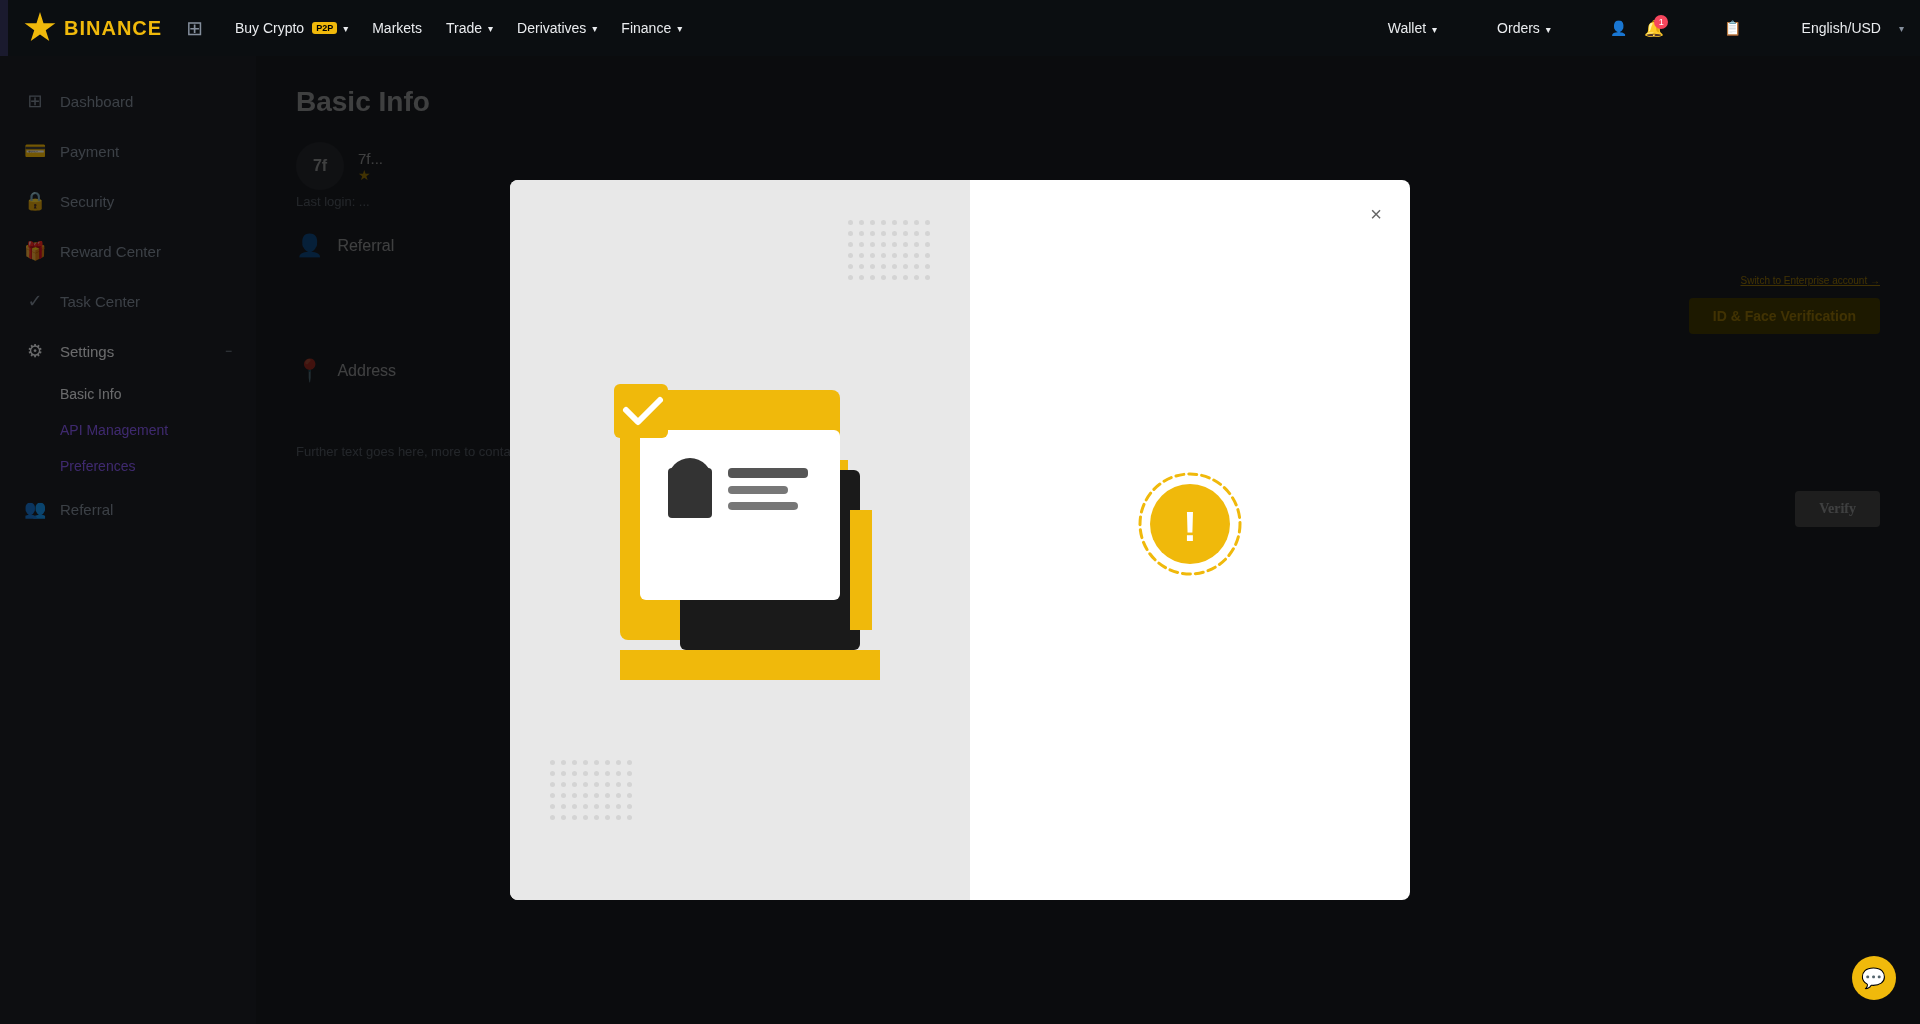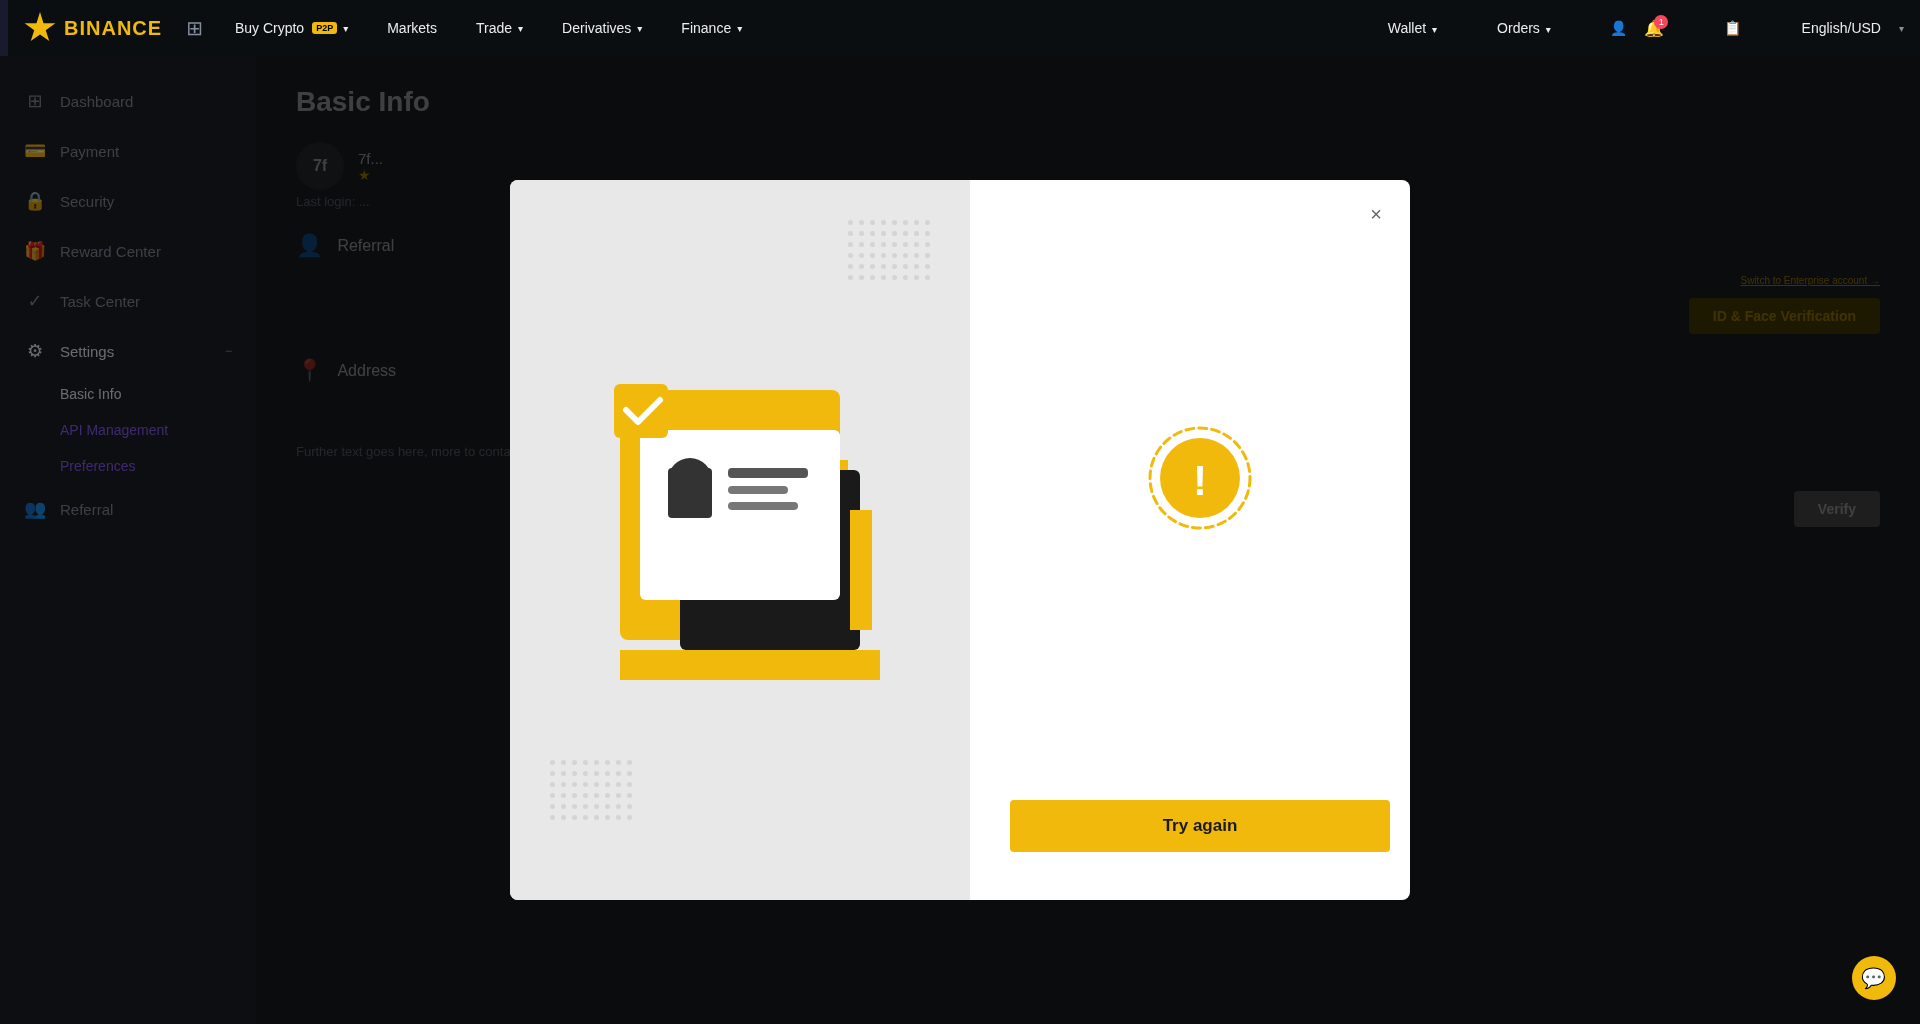--- a/index.html
+++ b/index.html
@@ -14,21 +14,21 @@
     .topnav-logo {
       display: flex; align-items: center; gap: 8px; margin-right: 24px;
     }
     .logo-icon {
       width: 32px; height: 32px;
       background: #f0b90b;
       clip-path: polygon(50% 0%, 61% 35%, 98% 35%, 68% 57%, 79% 91%, 50% 70%, 21% 91%, 32% 57%, 2% 35%, 39% 35%);
     }
     .logo-text { color: #f0b90b; font-weight: 700; font-size: 20px; letter-spacing: 1px; }
     .topnav-grid { color: #848e9c; font-size: 20px; margin-right: 20px; cursor: pointer; }
-    .topnav-links { display: flex; align-items: center; gap: 15px; flex: 1; }
+    .topnav-links { display: flex; align-items: center; gap: 0; flex: 1; }
     .topnav-link {
       color: #eaecef; font-size: 14px; padding: 6px 12px;
       cursor: pointer; display: flex; align-items: center; gap: 4px; white-space: nowrap;
     }
     .badge-p2p {
       background: #f0b90b; color: #000; font-size: 9px; font-weight: 700;
       padding: 1px 4px; border-radius: 3px; margin-left: 4px;
     }
     .topnav-right { display: flex; align-items: center; gap: 16px; }
     .topnav-right-item { color: #eaecef; font-size: 14px; cursor: pointer; margin-left: 44px; }
@@ -81,21 +81,21 @@
       display: flex; align-items: center; gap: 14px; margin-top: 24px;
     }
     .identity-icon { font-size: 22px; color: #848e9c; }
     .identity-title { color: #eaecef; font-size: 16px; font-weight: 500; }
     .switch-enterprise {
       color: #f0b90b; font-size: 10px; cursor: pointer; text-decoration: underline;
     }
     .verify-btn {
       background: #707070; color: #eaecef; border: none;
       padding: 10px 24px; font-size: 14px; font-weight: 600;
-      cursor: pointer; border-radius: 4px; margin-top: 16px;
+      cursor: pointer; border-radius: 4px; margin-top: 16px; font-family: Liberation Serif, serif;
     }
     .id-face-btn {
       background: #6b5e00; color: #f0b90b; border: none;
       padding: 10px 24px; font-size: 14px; font-weight: 600;
       cursor: pointer; border-radius: 4px; margin-top: 8px;
     }
 
     
     .modal-overlay {
       position: fixed; top: 56px; left: 0; right: 0; bottom: 0;
@@ -414,20 +414,19 @@
             <circle cx="55" cy="55" r="50" fill="none" stroke="#f0b90b" stroke-width="3" stroke-dasharray="8 5" stroke-linecap="round"></circle>
 
             <circle cx="55" cy="55" r="40" fill="#f0b90b"></circle>
 
             <text x="55" y="72" text-anchor="middle" font-size="42" font-weight="900" fill="#fff">!</text>
           </svg>
         </div>
 
       </div>
 
-      <button class="try-again-btn">Try again</button>
     </div>
   </div>
 </div>
 
 <div class="chat-widget">
   <span>💬</span>
 </div>
 
 </body></html>

